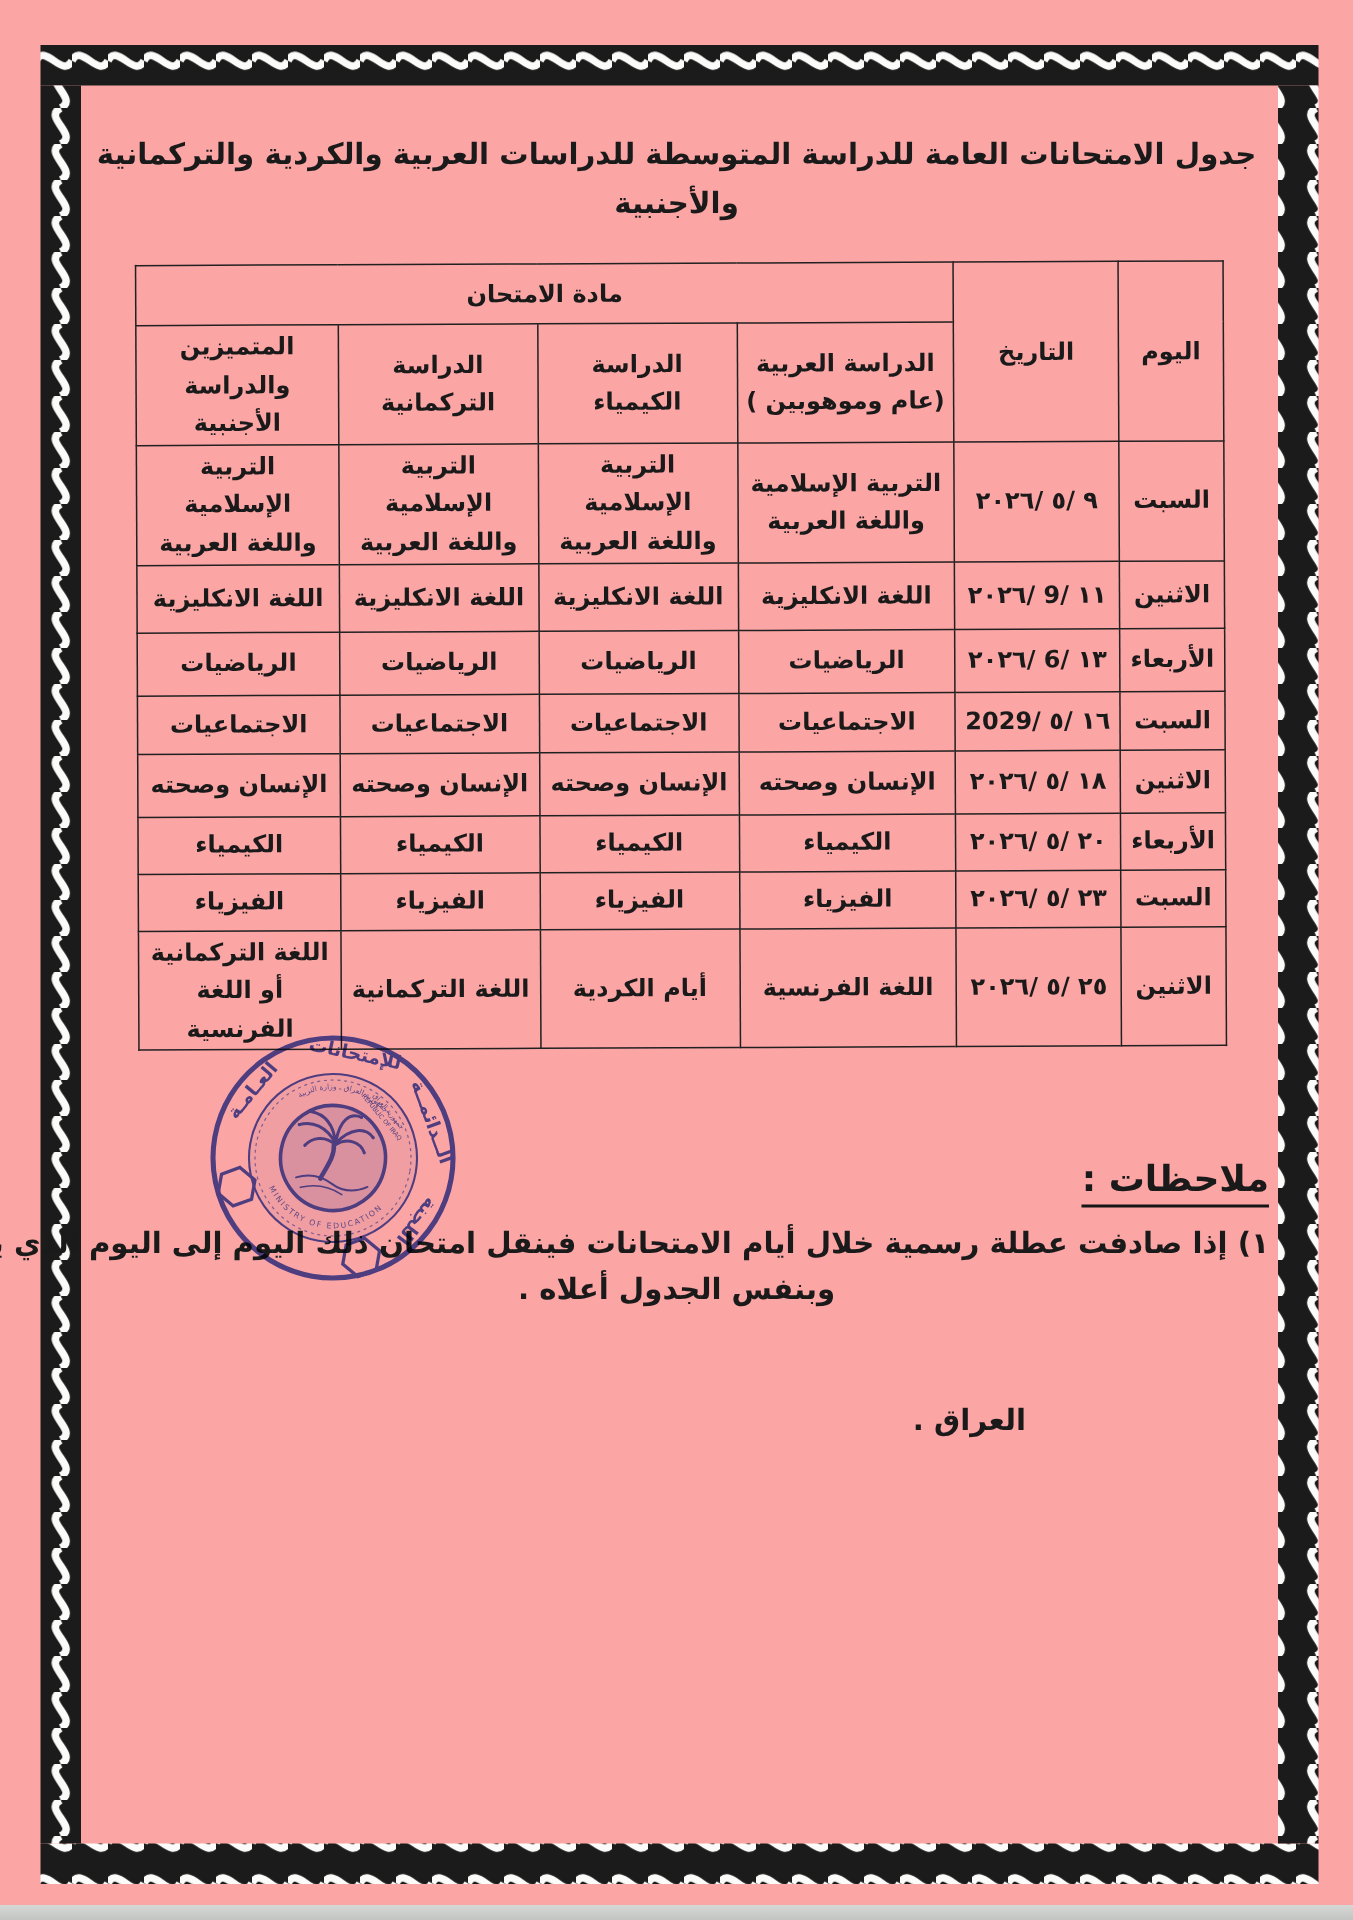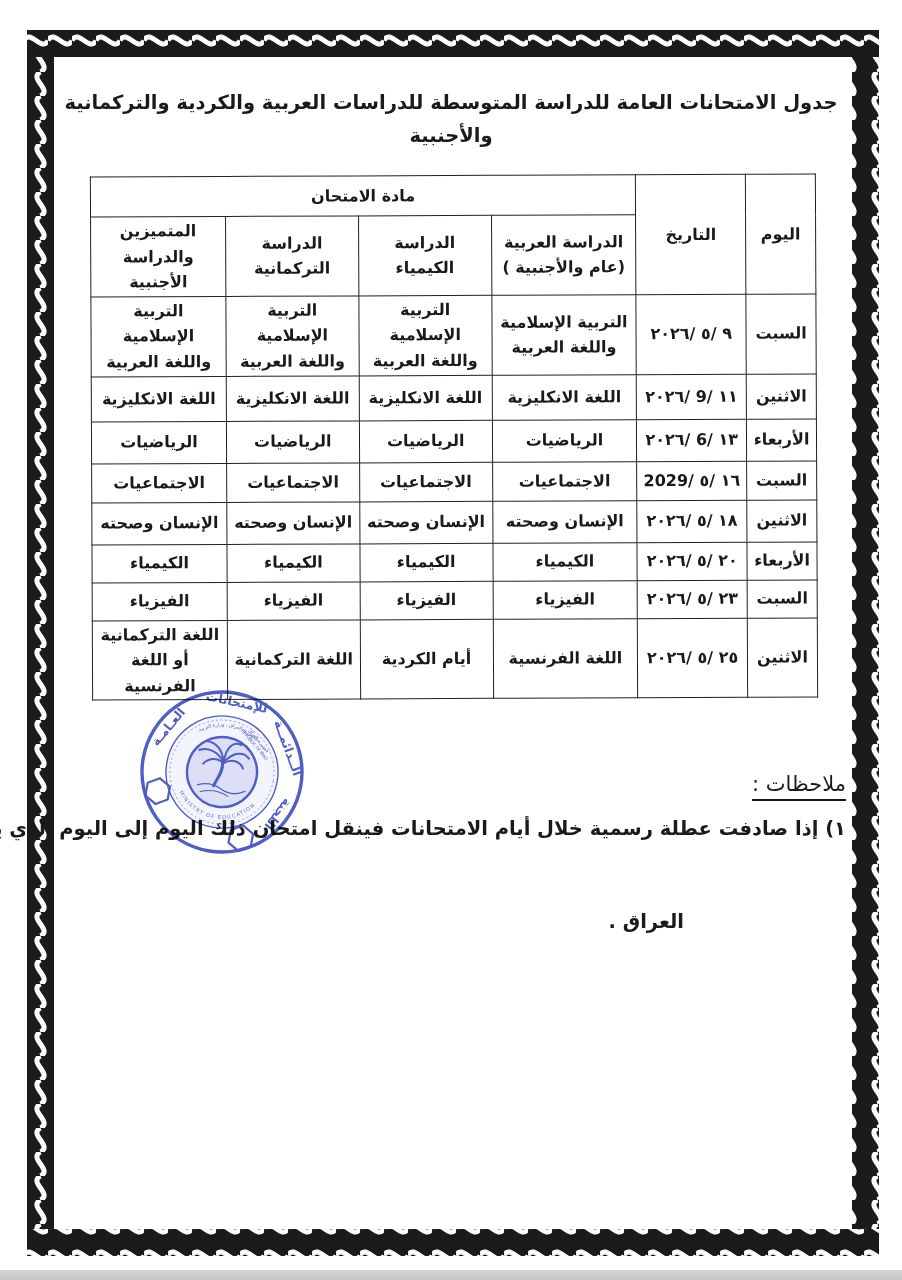--- a/index.html
+++ b/index.html
@@ -1,41 +1,41 @@
 <!DOCTYPE html>
 <html lang="ar"><head>
 <meta charset="utf-8">
 <style>
   html,body{margin:0;padding:0;background:#e8e8e6;}
   body{font-family:"DejaVu Sans",sans-serif;}
-  .page{position:relative;width:902px;height:1280px;background:#ffffff;overflow:hidden;color:#1a1a1a;margin:0 auto;}
+  .page{position:relative;width:902px;height:1280px;background:#fca5a5;overflow:hidden;color:#1a1a1a;margin:0 auto;}
   .frame{position:absolute;left:0;top:0;pointer-events:none;}
   .scan-band{position:absolute;left:0;bottom:0;width:902px;height:10px;
              background:linear-gradient(#d6d8d5,#c2c4c1);}
   
   .title{position:absolute;top:86px;left:56px;right:56px;text-align:center;direction:rtl;
          font-weight:bold;font-size:19.5px;line-height:33px;}
   
   table.sched{position:absolute;top:175px;left:91px;width:726px;border-collapse:collapse;direction:rtl;
               transform:rotate(-0.25deg);font-weight:bold;}
   table.sched td{border:1.6px solid #212121;text-align:center;vertical-align:middle;
                  padding:1px 4px;font-size:16px;white-space:pre-line;line-height:1.6;}
   td.daycell{font-size:15.5px;}
   td.datecell{font-size:14.5px;}
   td.datecell span{direction:ltr;unicode-bidi:bidi-override;letter-spacing:1px;}
   td.subhead{font-size:16.5px;line-height:1.7;}
   
-  .notes-heading{position:absolute;top:772px;right:56px;direction:rtl;font-weight:normal;font-size:21px;
+  .notes-heading{position:absolute;top:772px;right:56px;direction:rtl;font-weight:bold;font-size:24px;
                  border-bottom:2.2px solid #161616;padding-bottom:3px;}
   .note{position:absolute;left:56px;right:56px;direction:rtl;font-weight:bold;font-size:19.5px;line-height:31px;}
   .note .ln{text-align:right;white-space:nowrap;}
   .note1{top:813px;}
   .note1 .ln2{text-align:center;}
   .note2{top:906px;}
-  .note2 .ln2{padding-left:0;padding-right:162px;}
+  .note2 .ln2{padding-left:0;padding-right:162px;margin-top:25px;}
   
   .stamp{position:absolute;left:134px;top:686px;width:176px;height:176px;
          mix-blend-mode:multiply;opacity:.92;}
   .stamp text{font-family:"DejaVu Sans",sans-serif;fill:#4050c0;}
 </style>
 </head>
 <body>
 
 <div class="page">
 
@@ -70,21 +70,21 @@
         <col style="width:135px">
     </colgroup>
     <tbody>
       <tr style="height:40px">
         <td rowspan="2" class="daycell">اليوم</td>
         <td rowspan="2">التاريخ</td>
         <td colspan="4">مادة الامتحان</td>
       </tr>
       <tr style="height:74px">
         <td class="subhead">الدراسة العربية
-(عام والأجنبية )</td>
+(عام وموهوبين )</td>
         <td class="subhead">الدراسة الكيمياء</td>
         <td class="subhead">الدراسة التركمانية</td>
         <td class="subhead">المتميزين
 والدراسة الأجنبية</td>
       </tr>
 
       <tr style="height:74px">
         <td class="daycell">السبت</td>
         <td class="datecell"><span>٢٠٢٦/ ٥/ ٩</span></td>
         <td>التربية الإسلامية
@@ -152,20 +152,21 @@
         <td>اللغة التركمانية</td>
         <td>اللغة التركمانية
 أو اللغة الفرنسية</td>
       </tr>
     </tbody>
   </table>
 
   <div class="notes-heading">ملاحظات :</div>
   <div class="note note1">
     <div class="ln">١) إذا صادفت عطلة رسمية خلال أيام الامتحانات فينقل امتحان ذلك اليوم إلى اليوم الذي يليه</div>
+    <div class="ln ln2">وبنفس الجدول أعلاه .</div>
   </div>
   <div class="note note2">
     <div class="ln ln2">العراق .</div>
   </div>
 
   <svg class="stamp" viewBox="0 0 176 176" aria-hidden="true">
     <g transform="rotate(10 88 86)" stroke="#4050c0" fill="none">
       <circle cx="88" cy="86" r="80" stroke-width="3.4"></circle>
       <circle cx="88" cy="86" r="56" stroke-width="1.4" fill="rgba(80,100,210,0.07)"></circle>
       <circle cx="88" cy="86" r="52" stroke-width="0.8" stroke-dasharray="2 2.5" opacity="0.7"></circle>

